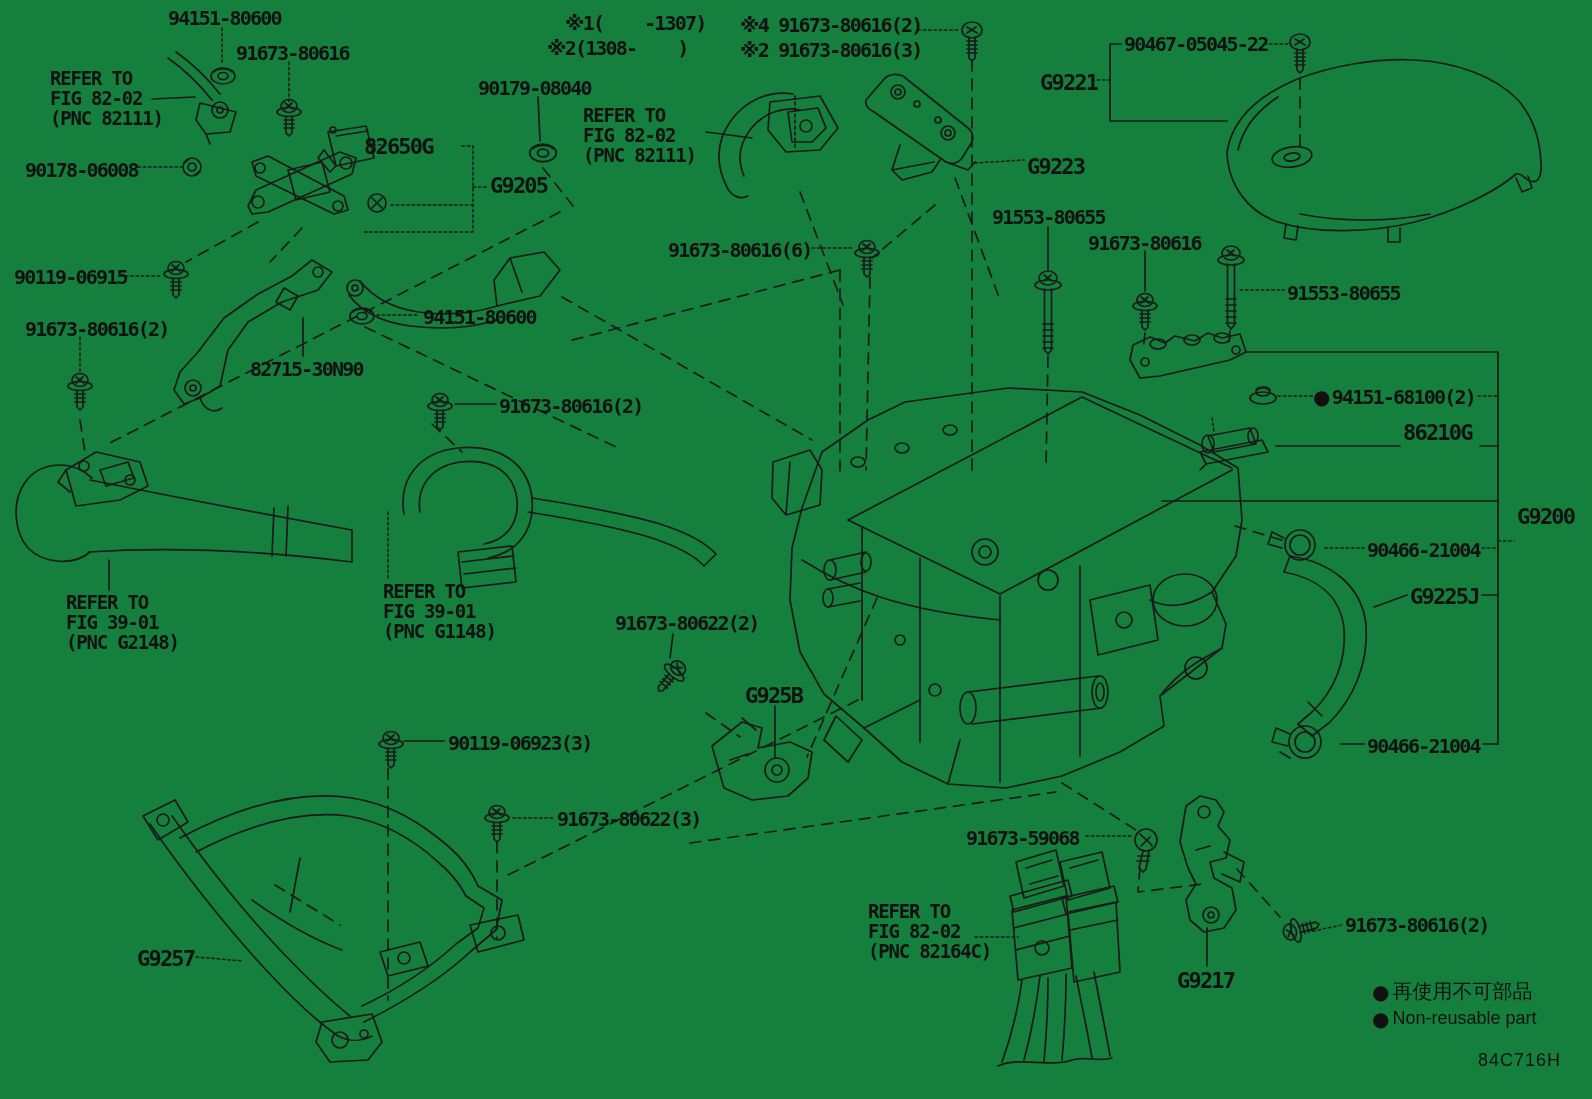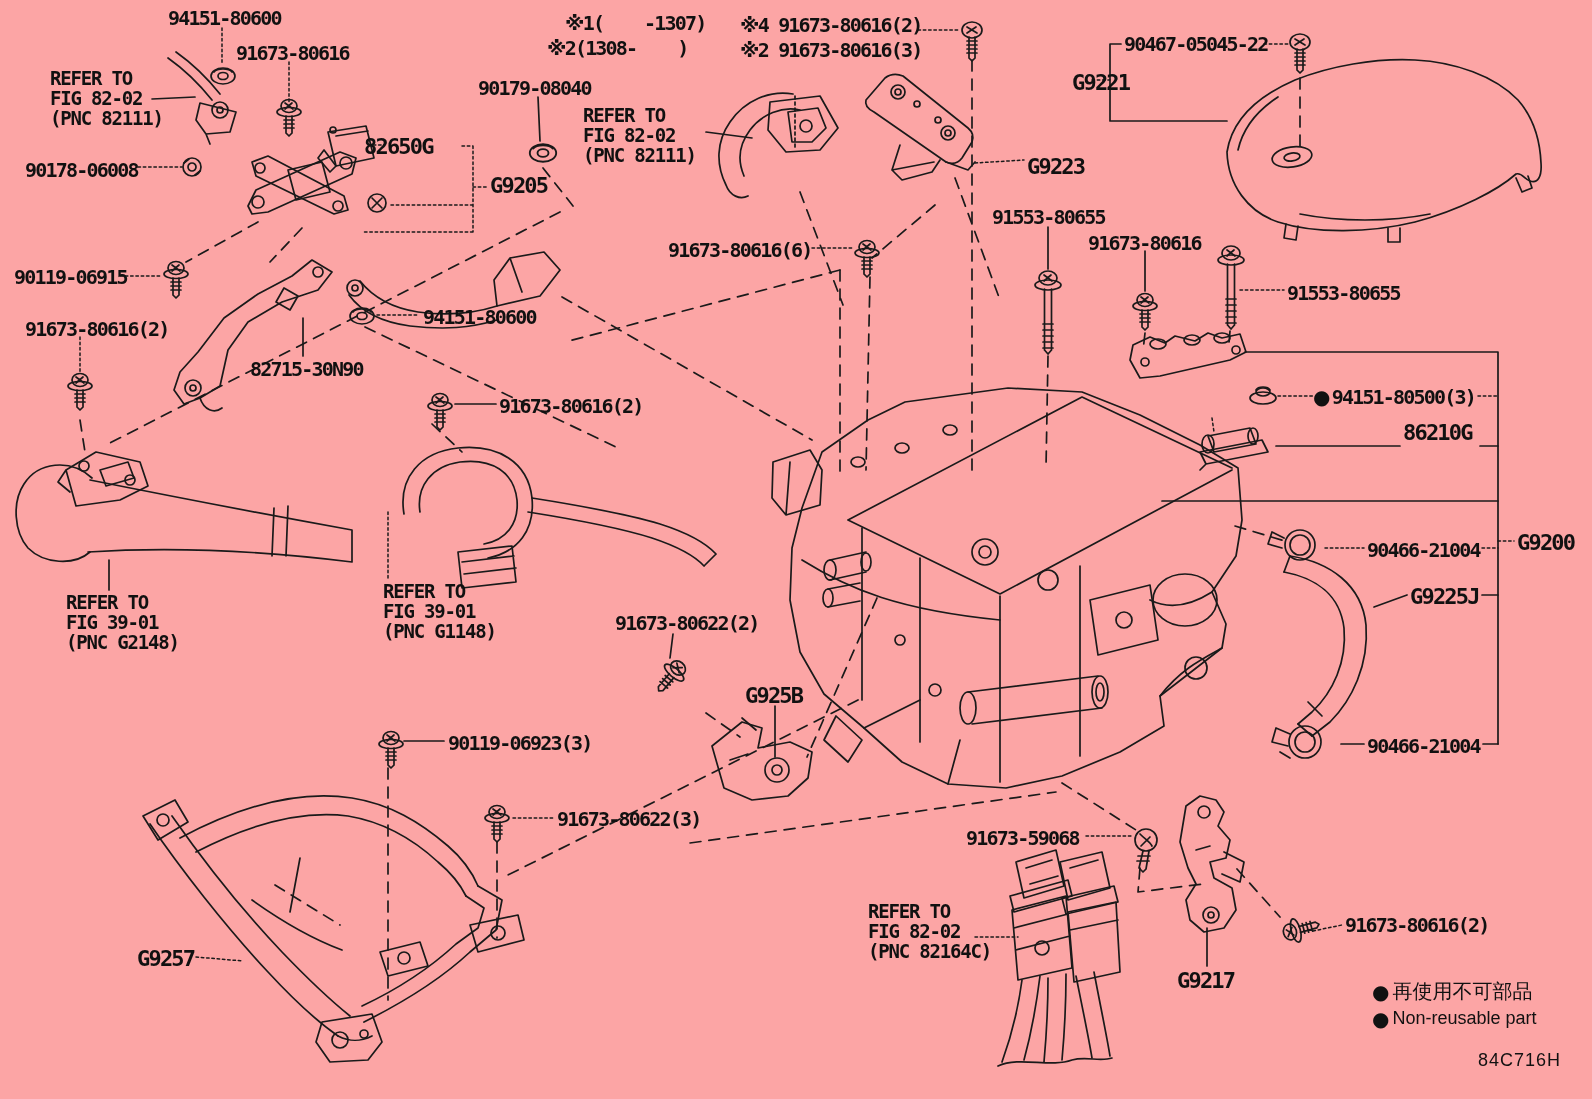--- a/index.html
+++ b/index.html
@@ -1,16 +1,16 @@
 <!DOCTYPE html>
 <html><head>
 <meta charset="utf-8">
 <style>
   html,body{margin:0;padding:0;background:#fff}
-  #stage{position:relative;width:1592px;height:1099px;background:#fca5a5;overflow:hidden;
+  #stage{position:relative;width:1592px;height:1099px;background:#15803d;overflow:hidden;
          font-family:"DejaVu Sans Mono",monospace}
   #art{position:absolute;left:0;top:0}
   .lbl{position:absolute;white-space:pre;color:#111}
   .pn{font:700 20px "DejaVu Sans Mono",monospace;letter-spacing:-1.8px}
   .gl{font:700 22px "DejaVu Sans Mono",monospace;letter-spacing:-1.8px}
   .rf{font:700 19px "DejaVu Sans Mono",monospace;letter-spacing:-1.2px;line-height:20px}
   .note{font:700 20px "DejaVu Sans Mono","DejaVu Sans",monospace;letter-spacing:-1.8px}
   .dotlbl{display:flex;align-items:center;gap:3px}
   .bdot{font:400 20px "DejaVu Sans","Liberation Sans",sans-serif;line-height:1}
   .legend-jp{font:400 20px "DejaVu Sans","Liberation Sans",sans-serif}
@@ -374,41 +374,41 @@
   <div class="lbl gl" style="left:364px;top:134px">82650G</div>
   <div class="lbl gl" style="left:490px;top:173px">G9205</div>
   <div class="lbl pn" style="left:478px;top:76px">90179-08040</div>
 
   <div class="lbl note" style="left:565px;top:11px">※1(    -1307)</div>
   <div class="lbl note" style="left:547px;top:36px">※2(1308-    )</div>
   <div class="lbl note" style="left:740px;top:13px">※4 91673-80616(2)</div>
   <div class="lbl note" style="left:740px;top:38px">※2 91673-80616(3)</div>
 
   <div class="lbl pn" style="left:1124px;top:32px">90467-05045-22</div>
-  <div class="lbl gl" style="left:1072px;top:70px">G9221</div>
+  <div class="lbl gl" style="left:1040px;top:70px">G9221</div>
   <div class="lbl rf" style="left:583px;top:105px"><span>REFER TO</span><br><span>FIG 82-02</span><br><span>(PNC 82111)</span></div>
   <div class="lbl gl" style="left:1027px;top:154px">G9223</div>
 
   <div class="lbl pn" style="left:992px;top:205px">91553-80655</div>
   <div class="lbl pn" style="left:1088px;top:231px">91673-80616</div>
   <div class="lbl pn" style="left:1287px;top:281px">91553-80655</div>
 
   <div class="lbl pn" style="left:14px;top:265px">90119-06915</div>
   <div class="lbl pn" style="left:25px;top:317px">91673-80616(2)</div>
   <div class="lbl pn" style="left:250px;top:357px">82715-30N90</div>
   <div class="lbl pn" style="left:423px;top:305px">94151-80600</div>
   <div class="lbl pn" style="left:668px;top:238px">91673-80616(6)</div>
   <div class="lbl pn" style="left:499px;top:394px">91673-80616(2)</div>
 
   <div class="lbl pn dotlbl" style="left:1313px;top:385px">
-    <span class="bdot">●</span><span>94151-80500(3)</span>
+    <span class="bdot">●</span><span>94151-68100(2)</span>
   </div>
   <div class="lbl gl" style="left:1403px;top:420px">86210G</div>
   <div class="lbl pn" style="left:1367px;top:538px">90466-21004</div>
-  <div class="lbl gl" style="left:1517px;top:530px">G9200</div>
+  <div class="lbl gl" style="left:1517px;top:504px">G9200</div>
   <div class="lbl gl" style="left:1410px;top:584px">G9225J</div>
   <div class="lbl pn" style="left:1367px;top:734px">90466-21004</div>
 
   <div class="lbl rf" style="left:66px;top:592px"><span>REFER TO</span><br><span>FIG 39-01</span><br><span>(PNC G2148)</span></div>
   <div class="lbl rf" style="left:383px;top:581px"><span>REFER TO</span><br><span>FIG 39-01</span><br><span>(PNC G1148)</span></div>
 
   <div class="lbl pn" style="left:615px;top:611px">91673-80622(2)</div>
   <div class="lbl gl" style="left:745px;top:683px">G925B</div>
   <div class="lbl pn" style="left:448px;top:731px">90119-06923(3)</div>
   <div class="lbl pn" style="left:557px;top:807px">91673-80622(3)</div>

